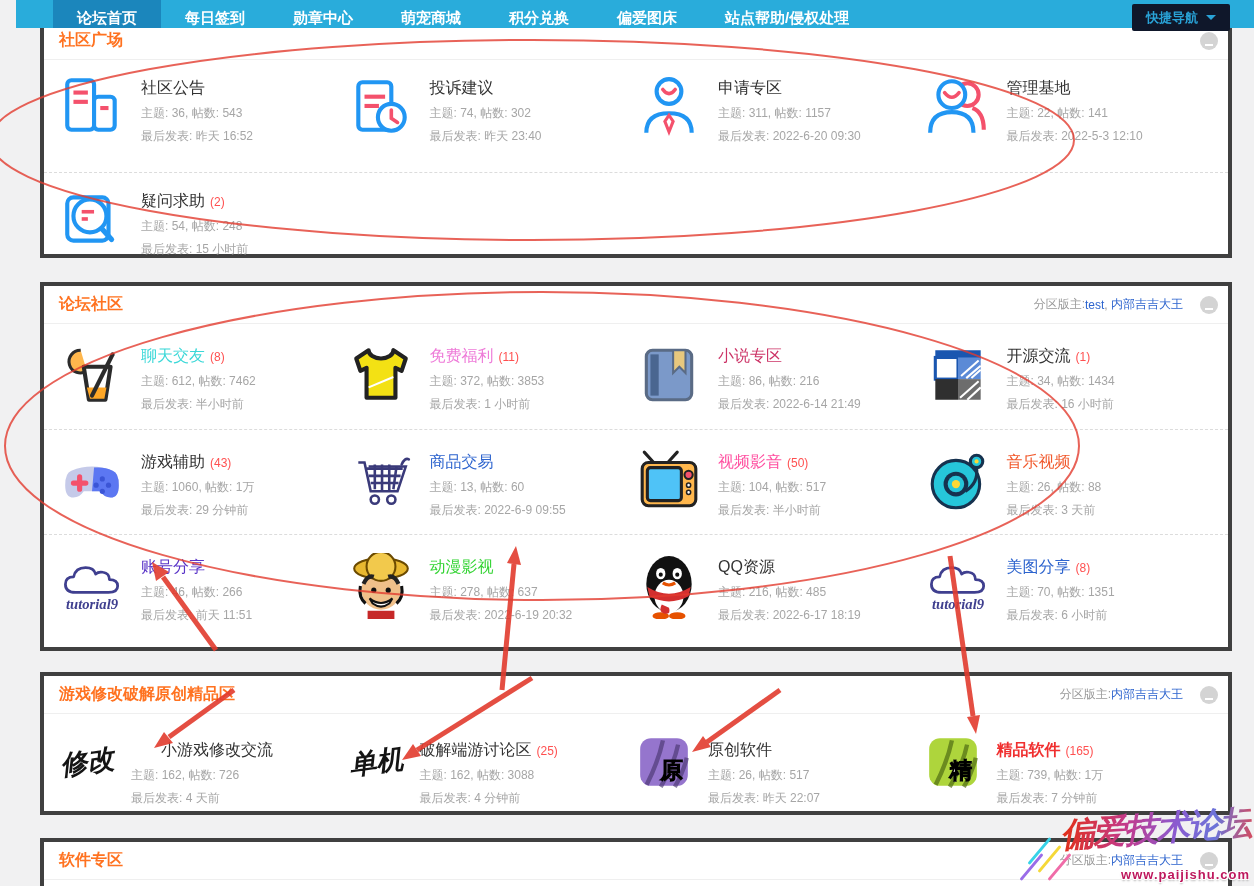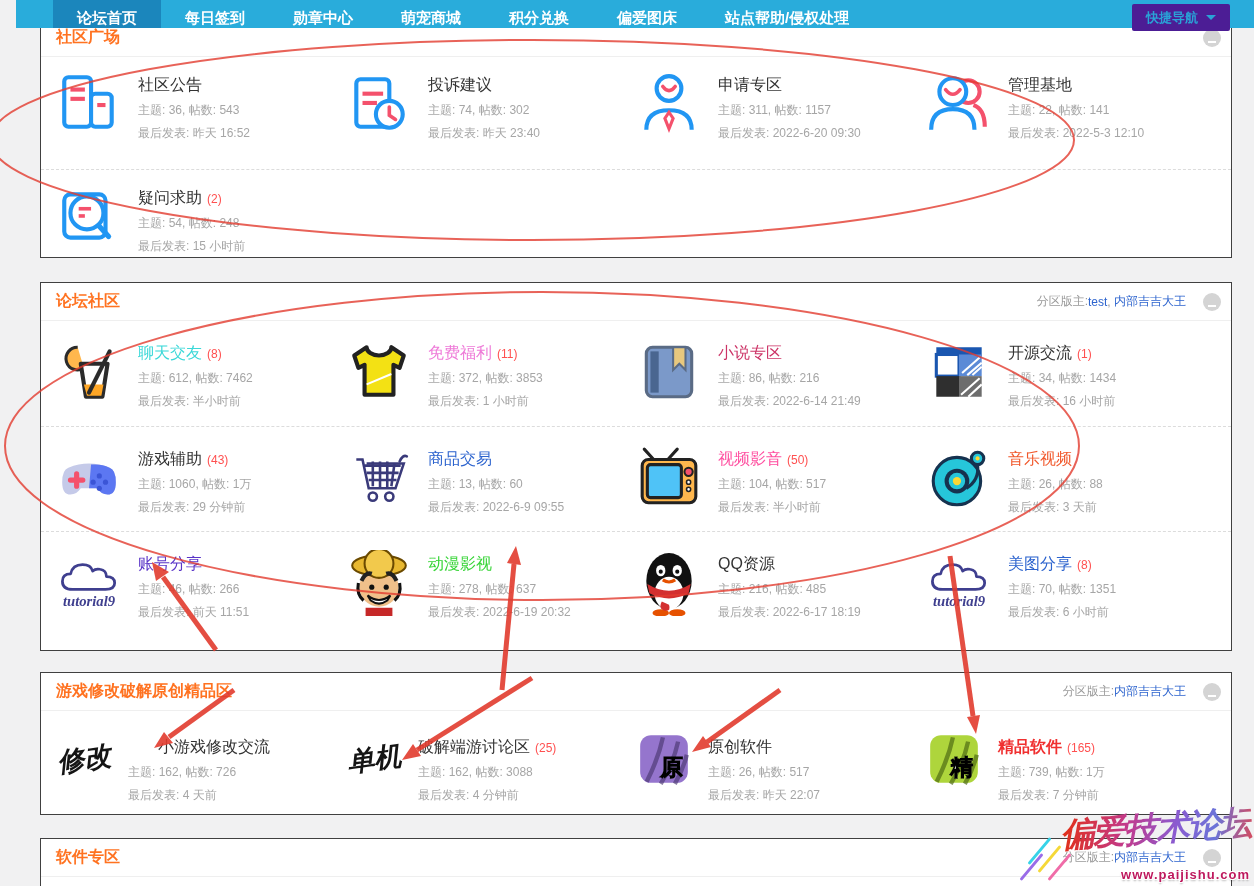--- a/index.html
+++ b/index.html
@@ -7,29 +7,29 @@
   body { position:relative; overflow:hidden; background:#F1F1F2;
          font-family:"Liberation Sans","DejaVu Sans",sans-serif; }
 
   
   .navbar { position:absolute; left:16px; top:0; width:1254px; height:28px;
             background:#29ACDB; z-index:100; display:flex; padding-left:37px; }
   .nav-item { color:#fff; font-size:15px; font-weight:bold; line-height:35px;
               padding:0 24px; white-space:nowrap; cursor:pointer; }
   .nav-item.active { background:#1B86BC; }
   .quick-nav { position:absolute; right:24px; top:4px; height:27px; z-index:110;
-               background:#4c1d95; border:none; border-radius:2px; padding:0 14px;
+               background:#0f172a; border:none; border-radius:2px; padding:0 14px;
                color:#29A3D7; font-size:13px; font-weight:bold; display:flex;
                align-items:center; gap:8px; cursor:pointer; }
   .caret { width:0; height:0; border-left:5px solid transparent;
            border-right:5px solid transparent; border-top:5px solid #29A3D7; }
 
   
   .panel { position:absolute; left:40px; width:1192px; background:#fff;
-           border:1px solid #404040; }
+           border:4px solid #404040; }
   #panel-0 { top:18px;  height:240px; }
   #panel-1 { top:282px; height:369px; }
   #panel-2 { top:672px; height:143px; }
   #panel-3 { top:838px; height:60px; }
   .panel-head { height:38px; display:flex; align-items:center; padding:0 15px;
                 border-bottom:1px solid #EFEFEF; position:relative; }
   .panel-title { color:#FF7220; font-size:16px; font-weight:bold; }
   .head-right { margin-left:auto; font-size:12px; color:#999;
                 display:flex; align-items:center; padding-right:30px; white-space:pre; }
   .mod-link { color:#2D64CE; text-decoration:none; cursor:pointer; }

